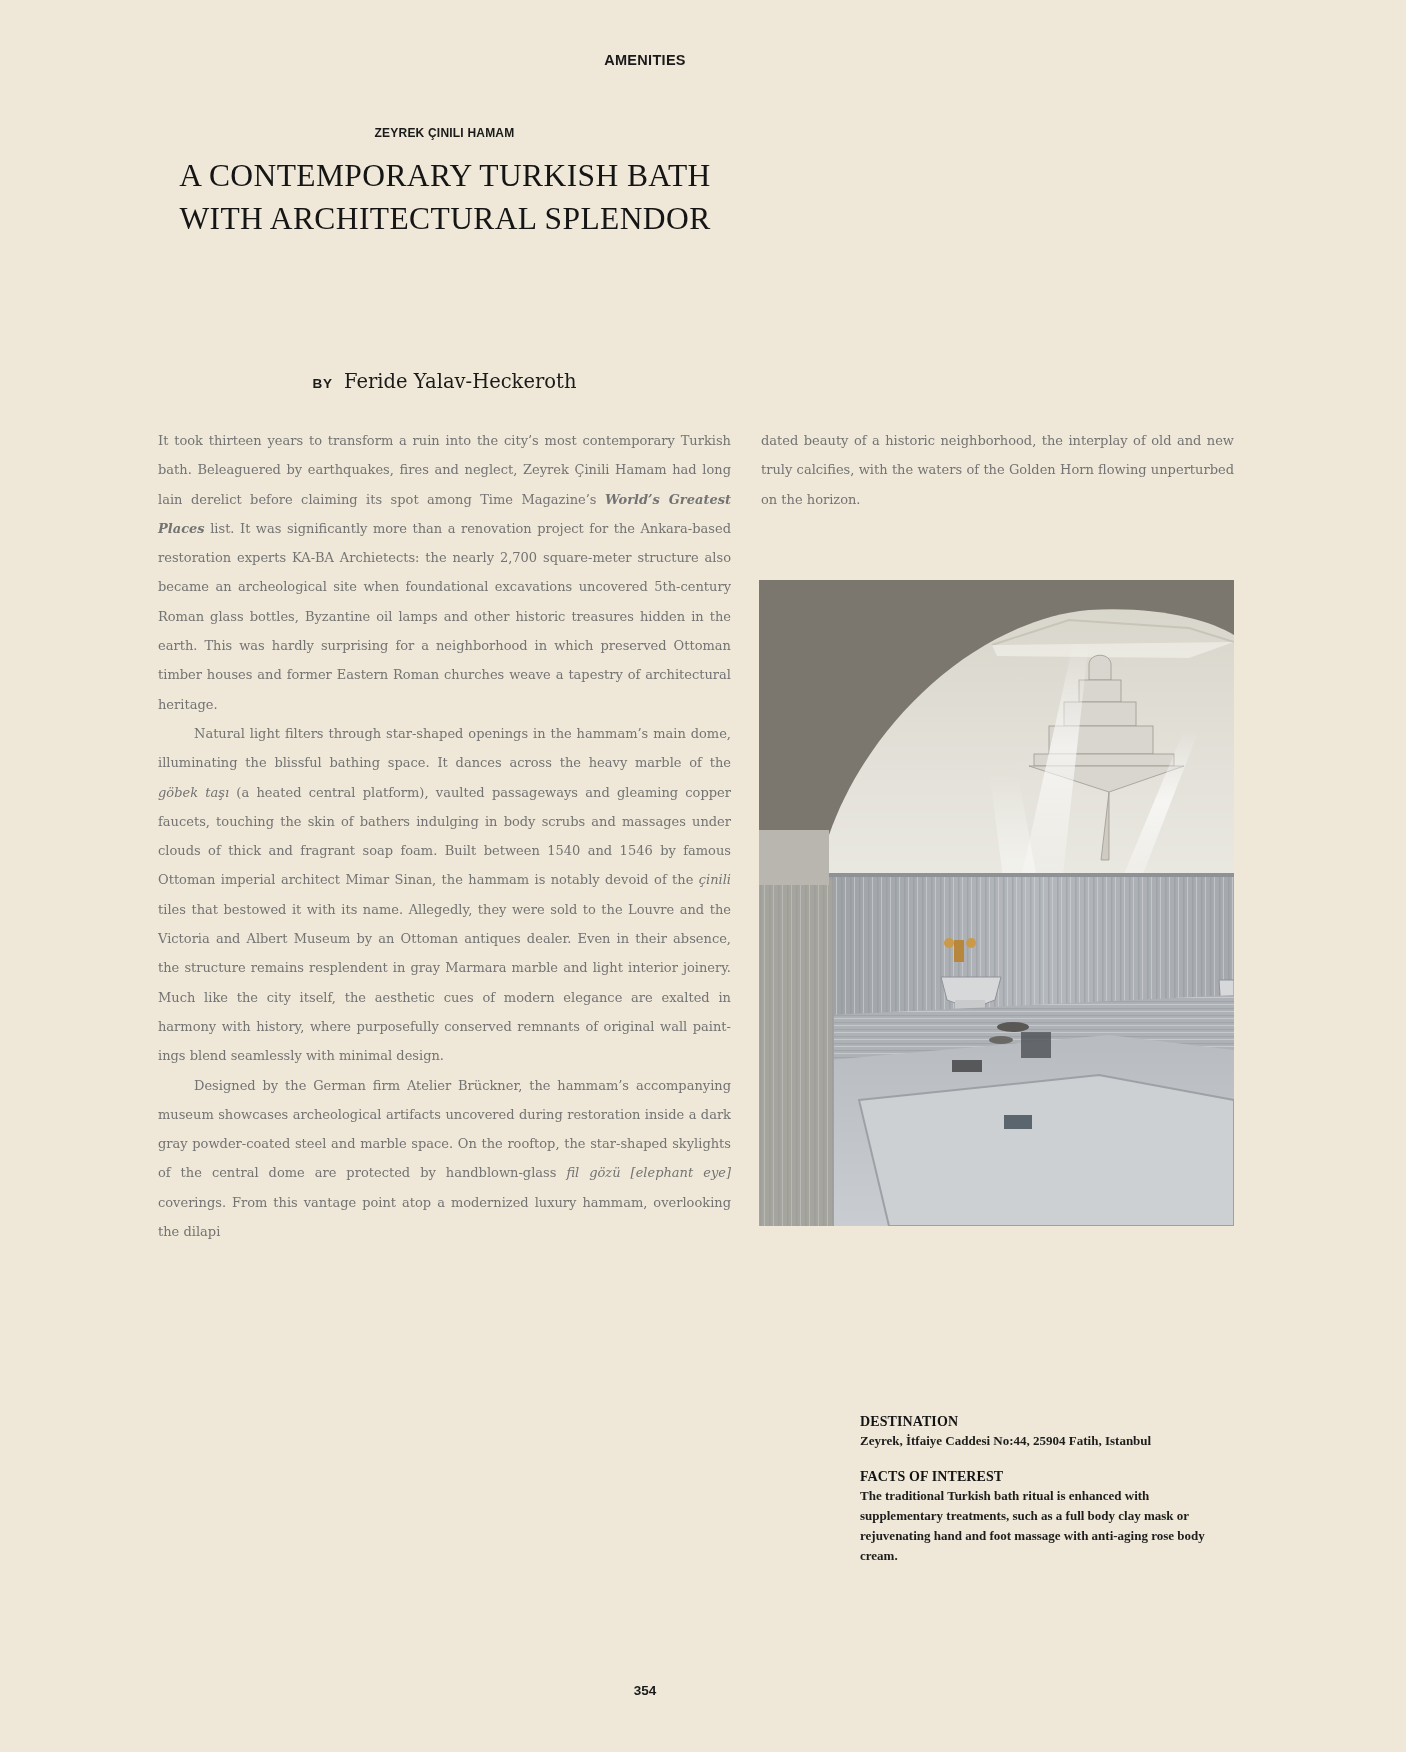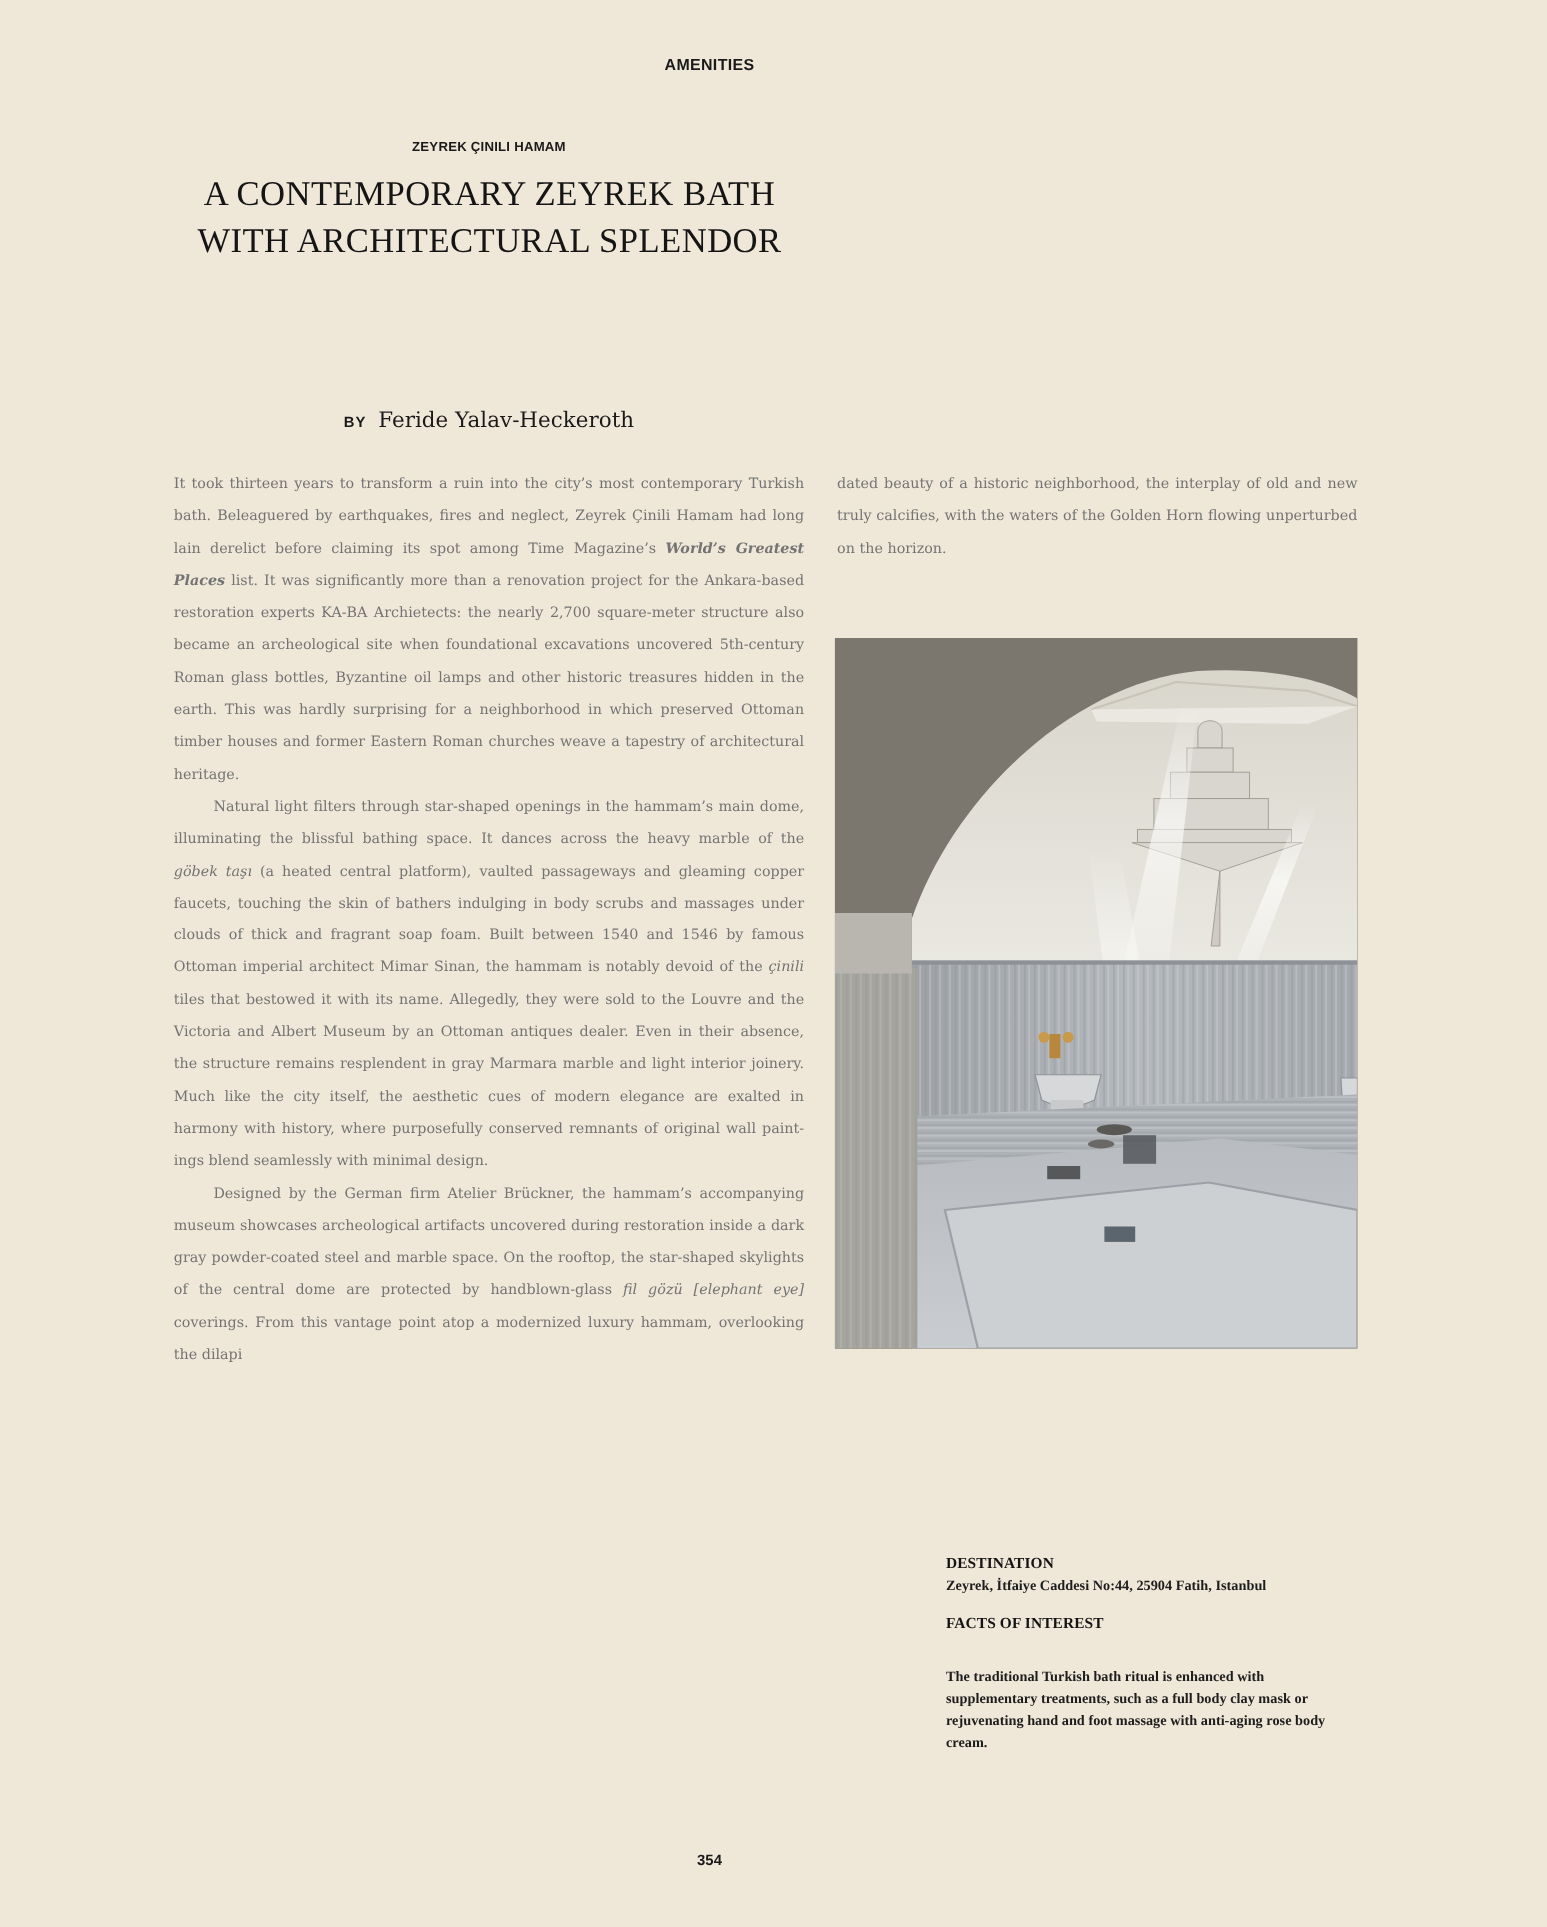--- a/index.html
+++ b/index.html
@@ -57,36 +57,36 @@
   }
   #photo svg { display: block; width: 100%; height: 100%; }
 
   #info {
     position: absolute; top: 1413px; left: 860px; width: 390px;
     font-family: Liberation Serif, serif; color: #141414;
   }
   .info-block { margin-bottom: 17px; }
   .info-label { font-weight: 700; font-size: 14px; line-height: 18px; letter-spacing: 0.1px; }
   .info-value { font-weight: 700; font-size: 13px; line-height: 20px; color: #1d1d1d; }
-  #info-facts-value { width: 372px; margin-top: 28px; }
+  #info-facts-value { width: 372px; }
 
   #page-number {
     position: absolute; top: 1683px; left: 0; width: 1290px;
     text-align: center; font-size: 13.5px; font-weight: 700;
   }
 </style>
 </head>
 <body>
 
 <div id="section-label" class="sans">AMENITIES</div>
 
 <div id="kicker" class="sans">ZEYREK ÇINILI HAMAM</div>
 
 <h1 id="headline">
-  <span>A CONTEMPORARY ZEYREK BATH</span>
+  <span>A CONTEMPORARY TURKISH BATH</span>
   <span>WITH ARCHITECTURAL SPLENDOR</span>
 </h1>
 
 <div id="byline">
   <span class="by">BY</span>
   <span class="author">Feride Yalav-Heckeroth</span>
 </div>
 
 <div id="col-left" class="col">
     <p><span>It took thirteen years to transform a ruin into the city’s most contemporary Turkish bath. Beleaguered by earthquakes, fires and neglect, Zeyrek Çinili Hamam had long lain derelict before claiming its spot among Time Magazine’s </span><strong><em>World’s Greatest Places</em></strong><span> list. It was significantly more than a renovation project for the Ankara-based restoration experts KA-BA Archietects: the nearly 2,700 square-meter structure also became an archeological site when foundational excavations uncovered 5th-century Roman glass bottles, Byzan­tine oil lamps and other historic treasures hidden in the earth. This was hardly surprising for a neighbor­hood in which preserved Ottoman timber houses and former Eastern Roman churches weave a tapestry of architectural heritage.</span></p>

